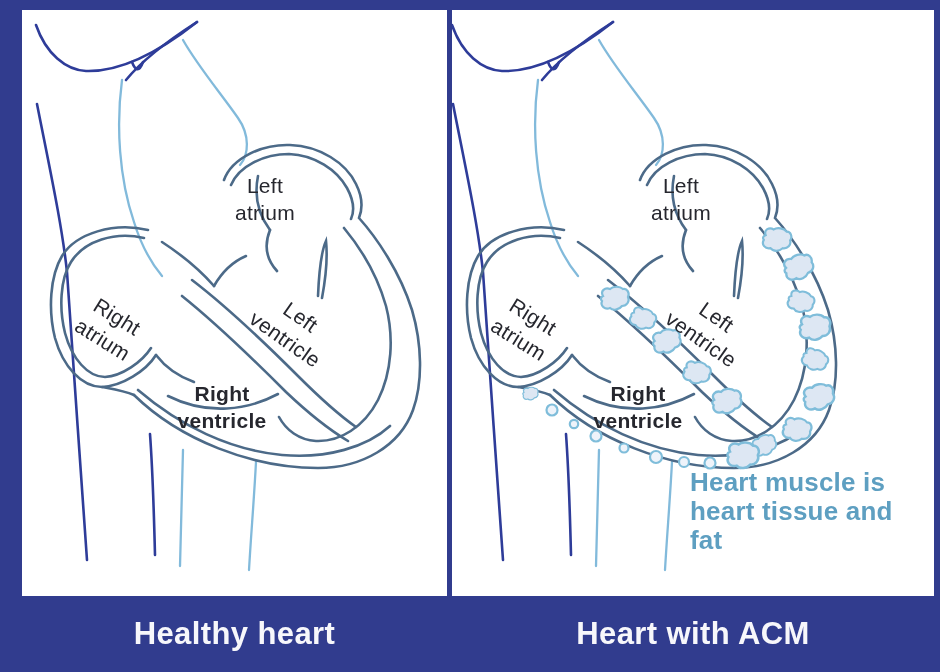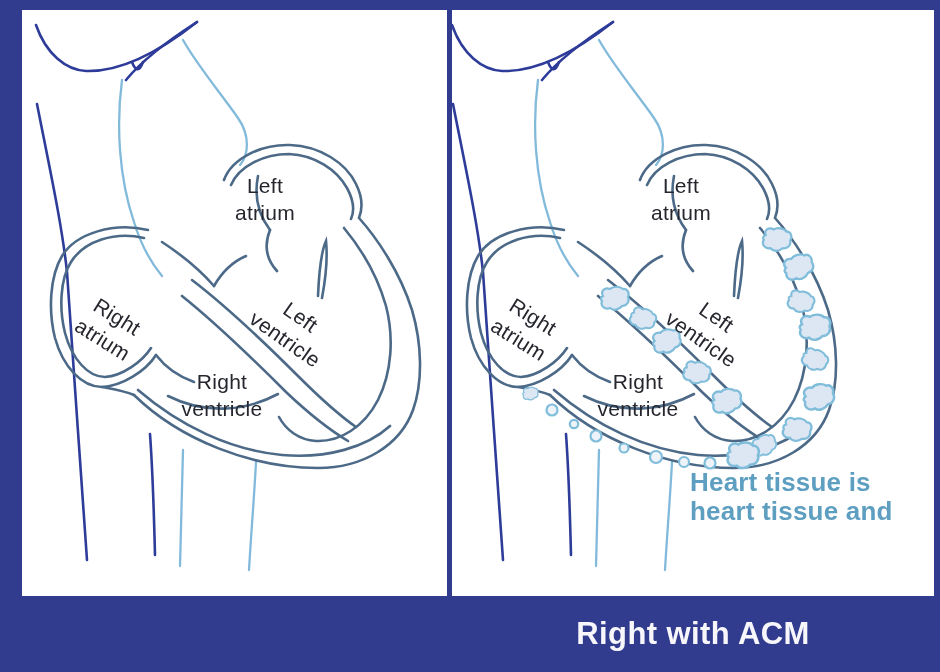--- a/index.html
+++ b/index.html
@@ -22,21 +22,21 @@
     position:absolute;
     color:#26272e;
     font-size:21px;line-height:27px;letter-spacing:.3px;
     text-align:center;
     transform-origin:50% 50%;
   }
   .panel-right .chamber-label{margin-left:-14px;}
   .lbl-left-atrium{left:193px;top:162px;width:100px;}
   .lbl-right-atrium{left:36px;top:291px;width:104px;transform:rotate(32deg);}
   .lbl-left-ventricle{left:216px;top:291px;width:110px;transform:rotate(35deg);}
-  .lbl-right-ventricle{left:140px;top:358px;width:120px;}
+  .lbl-right-ventricle{left:140px;top:370px;width:120px;font-weight:bold;}
   .annotation{
     position:absolute;left:238px;top:458px;width:250px;
     color:#5e9fc1;font-size:26px;line-height:29px;font-weight:bold;
     letter-spacing:.2px;
   }
   .caption{
     position:absolute;top:596px;height:76px;
     display:flex;align-items:center;justify-content:center;
     color:#f7f7fb;font-size:31px;font-weight:bold;letter-spacing:.4px;
   }
@@ -132,19 +132,21 @@
         <circle class="dot" cx="218" cy="447" r="6"></circle>
         <circle class="dot" cx="246" cy="452" r="5"></circle>
         <circle class="dot" cx="272" cy="453" r="5.5"></circle>
       </g>
     </svg>
     <div class="chamber-label lbl-left-atrium">Left atrium</div>
     <div class="chamber-label lbl-right-atrium">Right atrium</div>
     <div class="chamber-label lbl-left-ventricle">Left ventricle</div>
     <div class="chamber-label lbl-right-ventricle">Right ventricle</div>
     <div class="annotation">
-      <div>Heart tissue is</div>
+      <div>Heart muscle is</div>
       <div>heart tissue and</div>
+      <div>fat</div>
     </div>
   </div>
 
-  <div class="caption caption-right">Right with ACM</div>
+  <div class="caption caption-left">Healthy heart</div>
+  <div class="caption caption-right">Heart with ACM</div>
 </div>
 
 </body></html>

